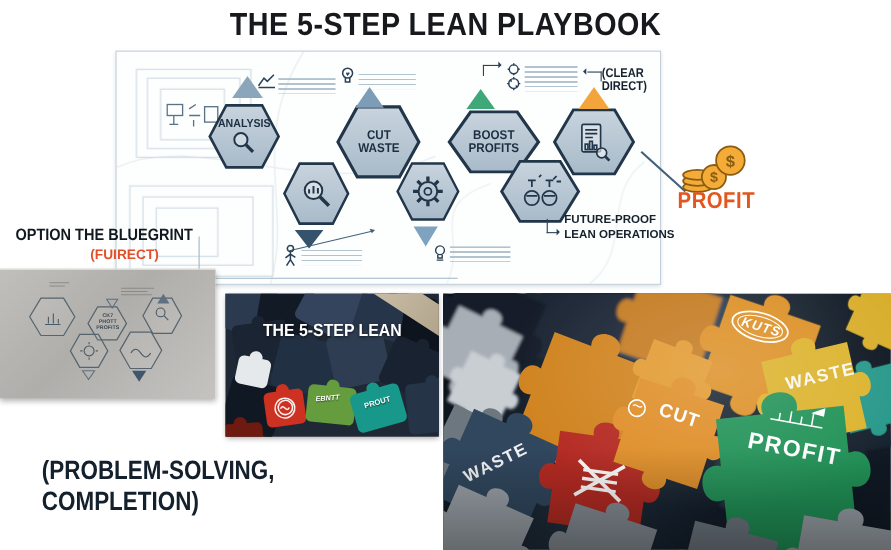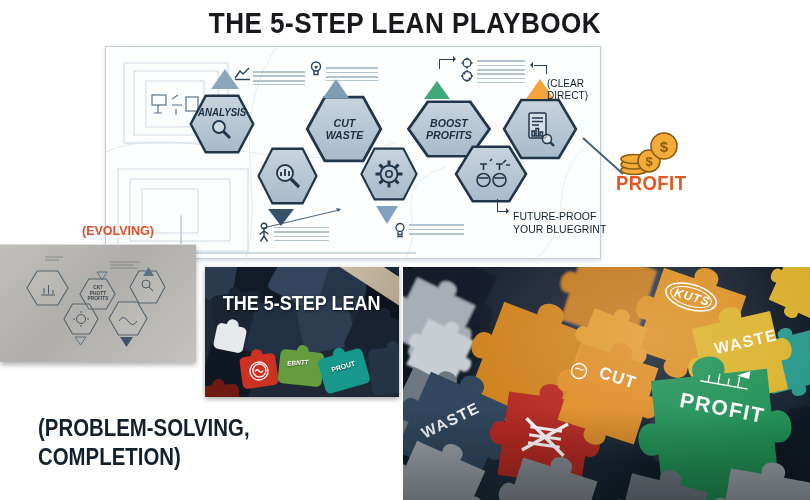--- a/index.html
+++ b/index.html
@@ -12,26 +12,26 @@
 
   
   .main-title{top:7px;left:0;width:810px;text-align:center;font-weight:bold;
               font-size:29px;color:#17191c;letter-spacing:0.5px;}
 
   
   .panel{left:105px;top:46px;width:494px;height:211px;background:#fdfefe;
          border:1px solid #c2cfd8;box-shadow:0 2px 4px rgba(40,70,100,.18);}
   .hex{position:absolute;}
   .hex svg.shape{position:absolute;inset:0;width:100%;height:100%;}
-  .hex-inner{position:absolute;inset:0;display:flex;flex-direction:column;align-items:center;justify-content:center;gap:1px;font-style:italic;}
+  .hex-inner{position:absolute;inset:0;display:flex;flex-direction:column;align-items:center;justify-content:center;gap:1px;}
   .hex-label{font-size:10.5px;font-weight:bold;color:#1d2f40;text-align:center;line-height:1.05;white-space:pre-line;transform:scaleX(.92);}
   .tri-up{position:absolute;width:0;height:0;border-left-style:solid;border-right-style:solid;border-bottom-style:solid;border-left-color:transparent;border-right-color:transparent;}
   .tri-down{position:absolute;width:0;height:0;border-left-style:solid;border-right-style:solid;border-top-style:solid;border-left-color:transparent;border-right-color:transparent;}
   .tlines{position:absolute;background:repeating-linear-gradient(to bottom,#9fb4c4 0 1.5px,transparent 1.5px 4.5px);opacity:.8;}
-  .annot{position:absolute;font-weight:normal;color:#15222e;margin-top:16px;}
+  .annot{position:absolute;font-weight:bold;color:#15222e;}
   .elbow{position:absolute;border-color:#2a4158;}
   .ah{position:absolute;width:0;height:0;border:3.5px solid transparent;}
 
   .profit-word{left:616px;top:171px;width:90px;font-size:21px;font-weight:bold;color:#e2571f;letter-spacing:.5px;}
 
   
   .opt1-title{left:14px;top:205px;width:190px;font-size:15px;font-weight:bold;color:#12181f;}
   .opt1-sub{left:82px;top:224px;font-size:12.5px;font-weight:bold;color:#e1502a;}
   .gray-card{left:0;top:244px;width:196px;height:117px;
              background:linear-gradient(135deg,#c0bfbb 0%,#afaeaa 45%,#c4c3bf 100%);
@@ -40,21 +40,21 @@
                  font-size:6px;font-weight:bold;line-height:1.15;white-space:pre-line;transform:scale(.8);}
 
   
   .mid-card{left:205px;top:267px;width:194px;height:130px;background:#1f2936;overflow:hidden;
             box-shadow:0 2px 5px rgba(0,0,0,.35);}
   .mc-piece{position:absolute;border-radius:5px;}
   .mc-piece::after{content:"";position:absolute;width:12px;height:12px;border-radius:50%;
                    background:inherit;top:-6px;left:50%;margin-left:-6px;}
   .mc-title{position:absolute;left:0;top:25px;width:100%;text-align:center;color:#ffffff;
             font-weight:bold;line-height:1.12;text-shadow:0 1px 3px rgba(0,0,0,.65);z-index:5;}
-  .mc-t1{font-size:20px;}.mc-t2{font-size:22px;letter-spacing:1px;}
+  .mc-t1{font-size:16px;}.mc-t2{font-size:22px;letter-spacing:1px;}
   .mc-tag{position:absolute;color:#fff;font-weight:bold;z-index:6;text-shadow:0 1px 1px rgba(0,0,0,.5);}
 
   
   .photo{left:403px;top:267px;width:407px;height:233px;overflow:hidden;
          background:linear-gradient(115deg,#070d14,#22313f 42%,#0e1722 78%,#131c27);}
   .photo-light{position:absolute;inset:0;
     background:radial-gradient(ellipse at 62% 30%,rgba(255,255,255,.16),rgba(255,255,255,0) 55%),
                linear-gradient(to bottom,rgba(0,0,0,0) 60%,rgba(0,0,0,.35));pointer-events:none;}
 
   
@@ -241,40 +241,43 @@
     <div class="tlines" style="left:168px;top:180px;width:55px;height:14px;"></div>
     <svg class="abs" style="left:288px;top:175px;" width="12" height="18" fill="none" stroke="#2a4158" stroke-width="1.3">
       <circle cx="6" cy="5.5" r="4"></circle>
         <path d="M4,9.5 v3 h4 v-3 M3,14.5 h6"></path>
     </svg>
     <div class="tlines" style="left:303px;top:177px;width:55px;height:14px;"></div>
 
     <div class="elbow" style="left:391px;top:152px;width:10px;height:12px;border-left:1.4px solid #2a4158;border-bottom:1.4px solid #2a4158;"></div>
     <div class="ah" style="left:400px;top:161px;border-left-color:#2a4158;"></div>
     <div class="annot preline" style="left:407px;top:147px;width:115px;font-size:10.5px;line-height:1.2;">FUTURE-PROOF
-YOUR BLUEGRINT</div>
+LEAN OPERATIONS</div>
   </div>
 
   <div class="abs" style="left:576px;top:155px;width:54px;height:2px;background:#44617a;transform:rotate(42deg);"></div>
   <svg class="abs" style="left:618px;top:130px;" width="66" height="50">
     <g fill="#f4ab37" stroke="#8a5c12" stroke-width="1.6">
       <ellipse cx="16" cy="40" rx="13" ry="4.5"></ellipse>
         <ellipse cx="16" cy="34.5" rx="13" ry="4.5"></ellipse>
         <ellipse cx="16" cy="29" rx="13" ry="4.5"></ellipse>
       <circle cx="31" cy="31" r="11"></circle>
         <circle cx="46" cy="16" r="13"></circle>
     </g>
     <text x="31" y="35.5" text-anchor="middle" font-size="13" font-weight="bold" fill="#8a5c12">$</text>
     <text x="46" y="21.5" text-anchor="middle" font-size="15" font-weight="bold" fill="#8a5c12">$</text>
   </svg>
   <div class="abs profit-word">
     <span class="cond">PROFIT</span>
   </div>
 
-  <div class="abs opt1-sub">(EVOLVING)</div>
+  <div class="abs opt1-title">
+    <span class="cond">OPTION THE BLUEGRINT</span>
+  </div>
+  <div class="abs opt1-sub">(FUIRECT)</div>
 
   <div class="abs gray-card">
     <svg class="abs" style="left:0;top:0;" width="196" height="117">
       <g stroke="#55646e" fill="rgba(255,255,255,.06)" stroke-width="1.1">
         <polygon points="37.2,26 57.8,26 68,43 57.8,60 37.2,60 27,43"></polygon>
         <polygon points="88.8,34 106.2,34 115,49 106.2,64 88.8,64 80,49"></polygon>
         <polygon points="72.5,59 89.5,59 98,74 89.5,89 72.5,89 64,74"></polygon>
         <polygon points="138.8,26 156.2,26 165,42 156.2,58 138.8,58 130,42"></polygon>
         <polygon points="118.5,57 137.5,57 147,73.5 137.5,90 118.5,90 109,73.5"></polygon>
       </g>

